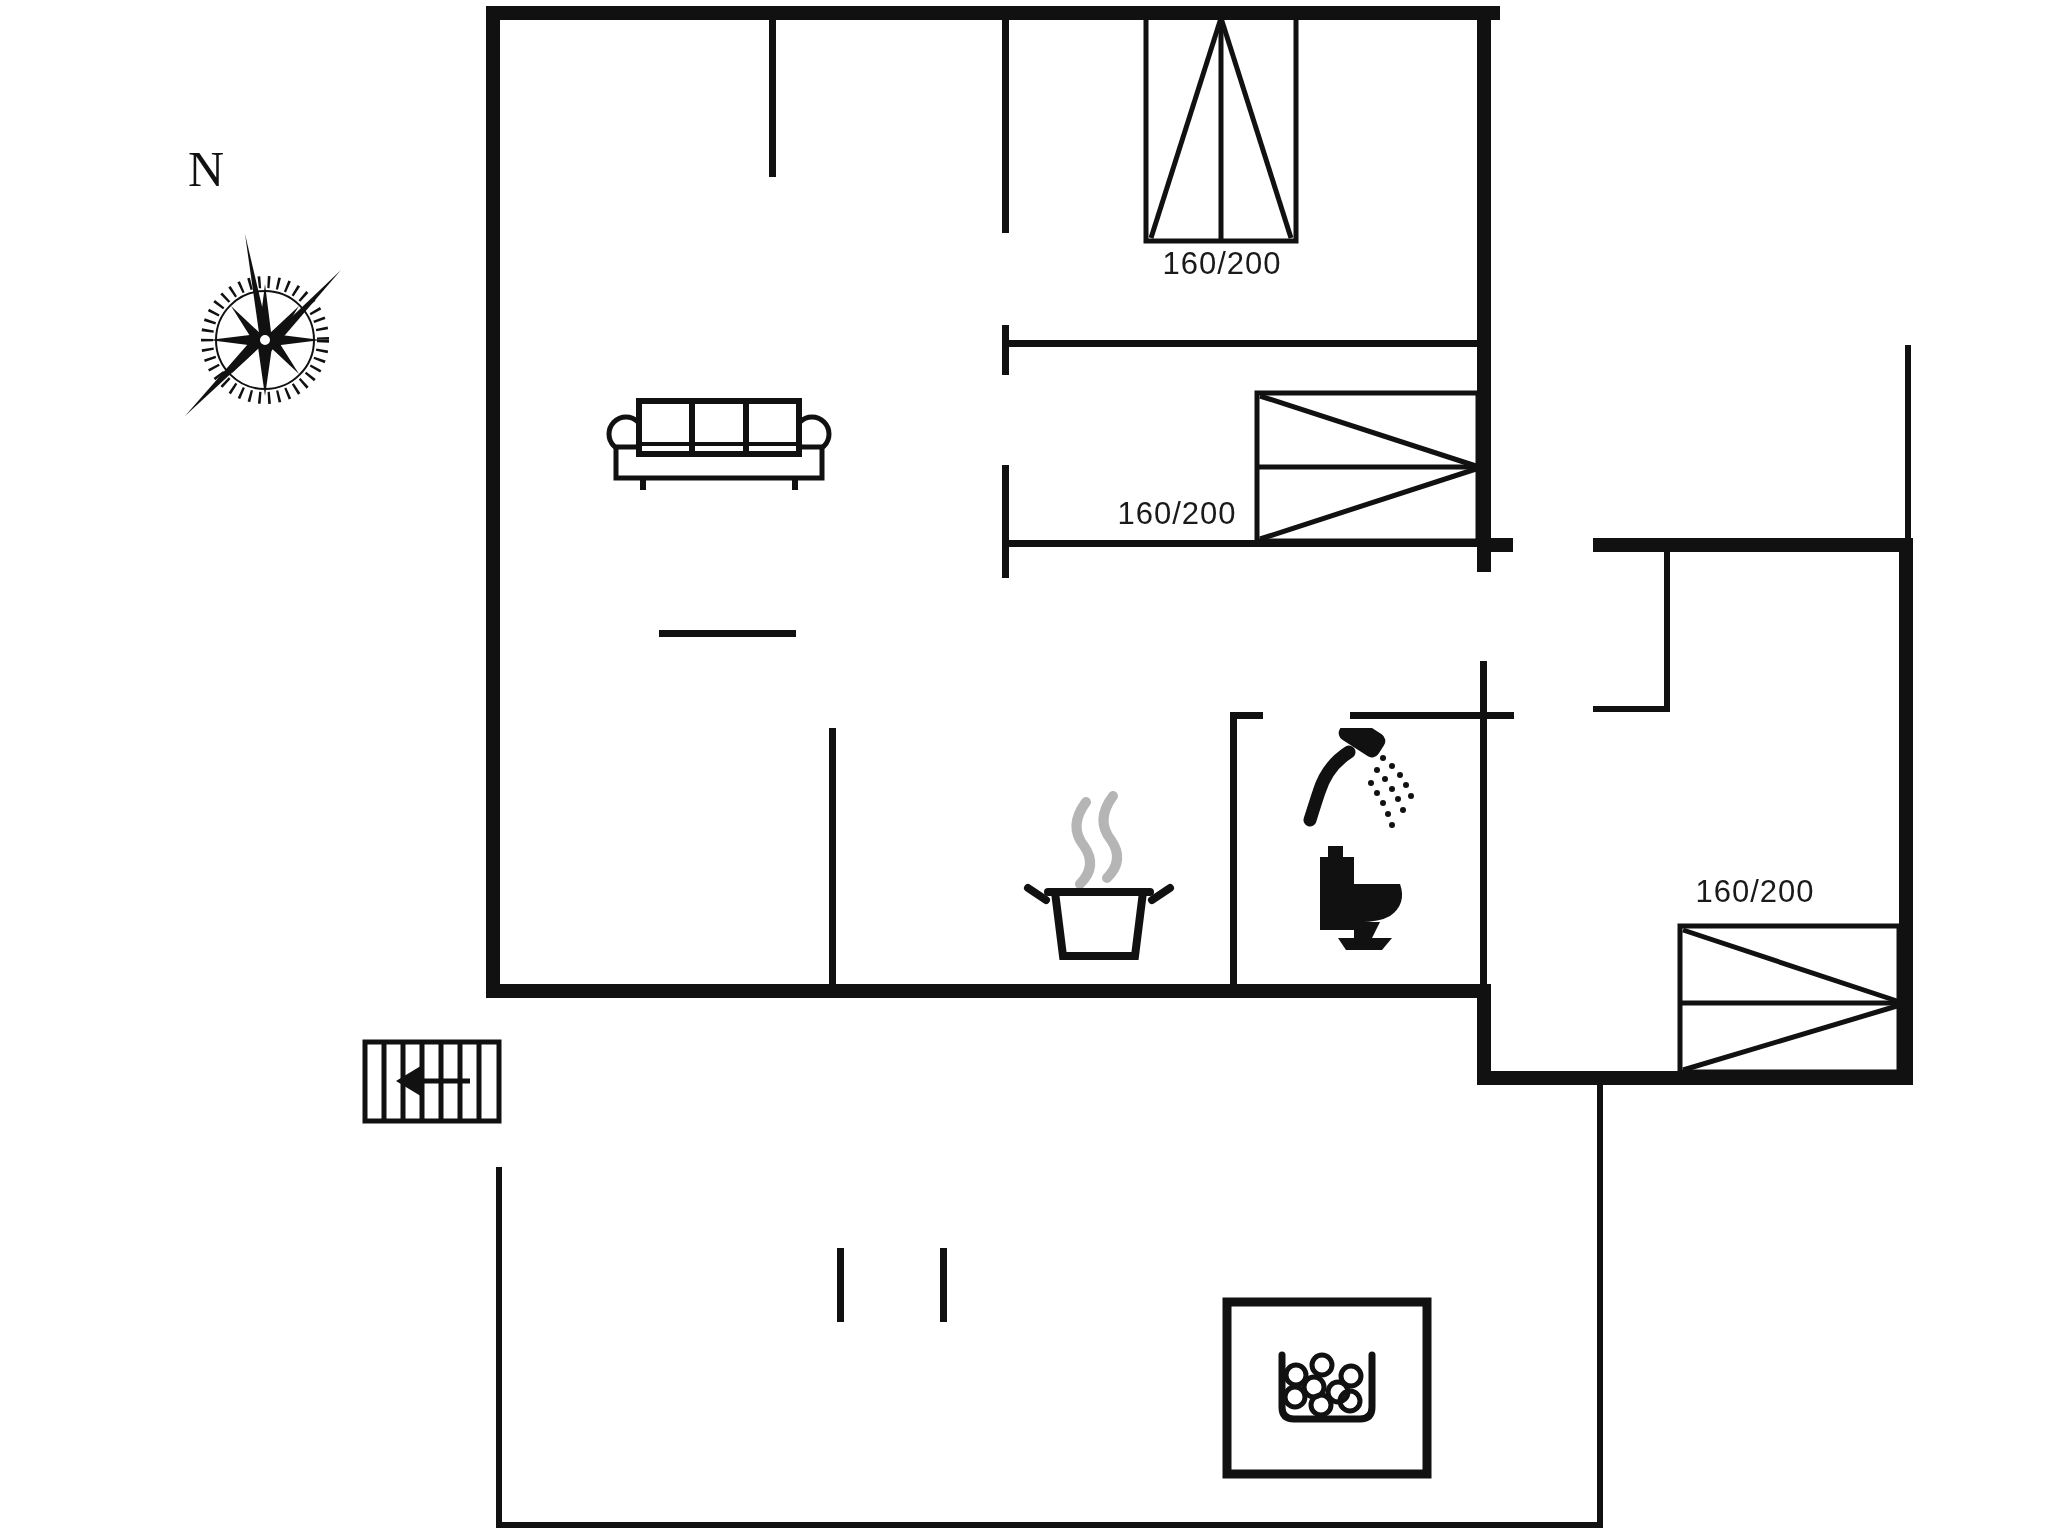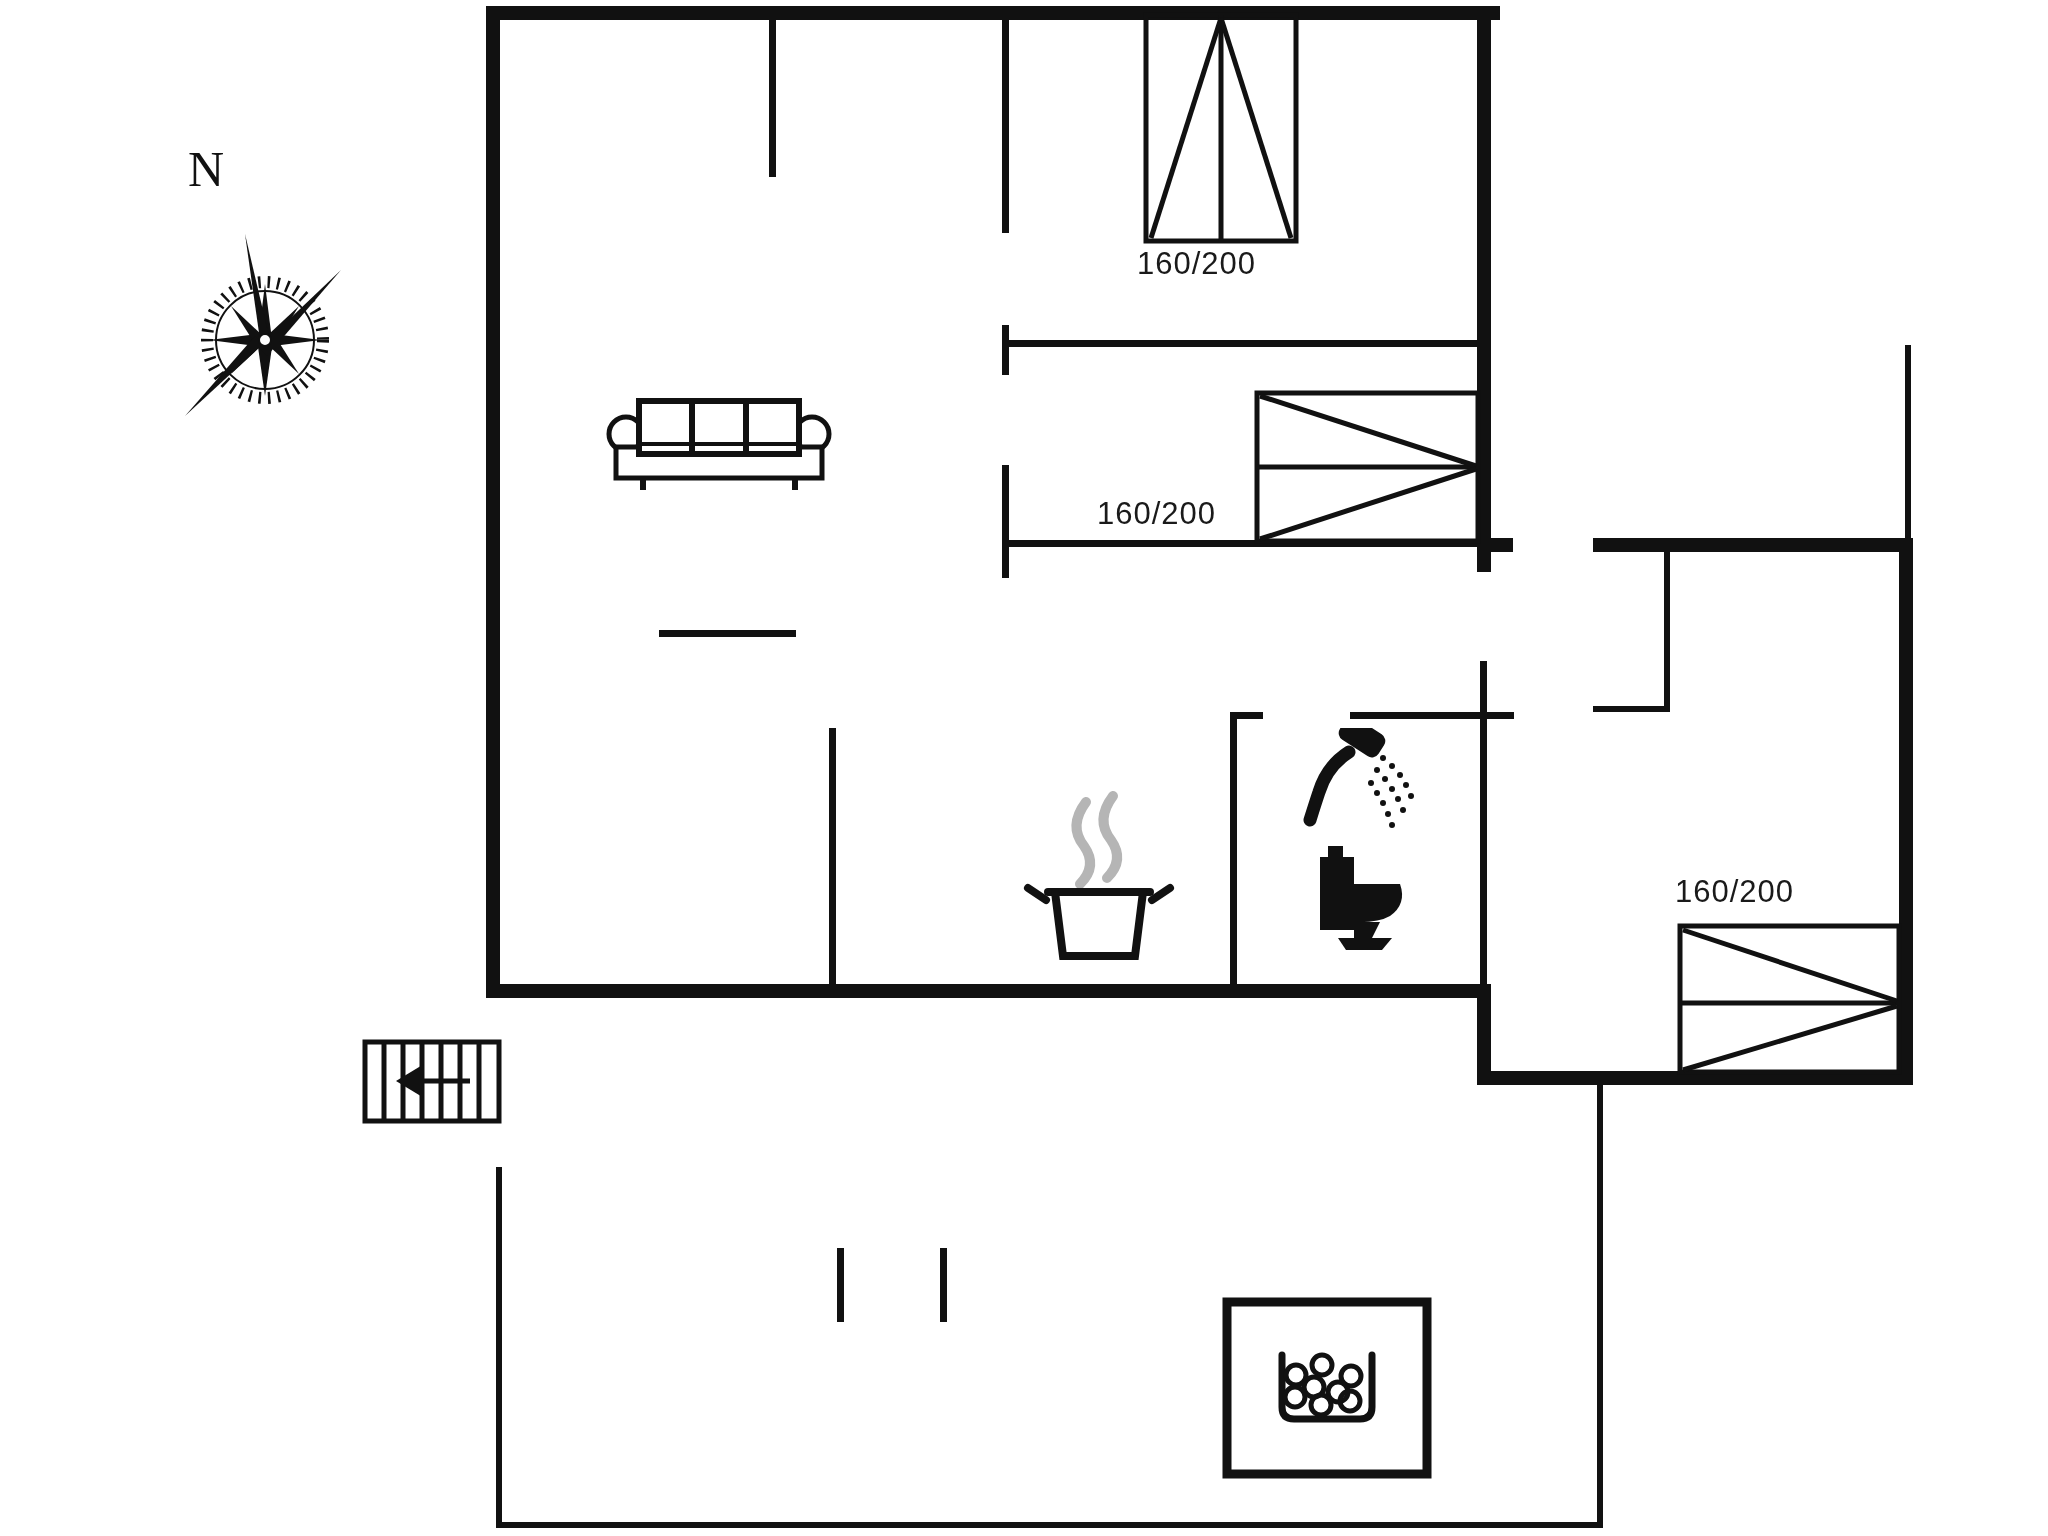--- a/index.html
+++ b/index.html
@@ -1,21 +1,21 @@
 <!DOCTYPE html>
 <html style="--wall: #111111; --steam: #b5b5b5; --bg: #ffffff;"><head>
 <meta charset="utf-8">
 <style>
   html,body{margin:0;padding:0;background:#fff;}
   .plan{position:relative;width:2048px;height:1536px;background:var(--bg,#fff);
         font-family:"Liberation Sans",sans-serif;overflow:hidden;}
   .w{position:absolute;background:var(--wall,#111);}
   .sym{position:absolute;line-height:0;}
   .lbl{position:absolute;color:#1a1a1a;font-size:31px;letter-spacing:1px;
-       white-space:nowrap;}
+       text-align:center;white-space:nowrap;}
   .north{position:absolute;color:#111;font-family:"Liberation Serif",serif;
          font-size:50px;font-weight:500;}
   svg{display:block;}
 </style>
 </head>
 <body>
 
 <div class="plan">
 
   <div class="w" style="left:486px;top:6px;width:1014px;height:14px"></div>

